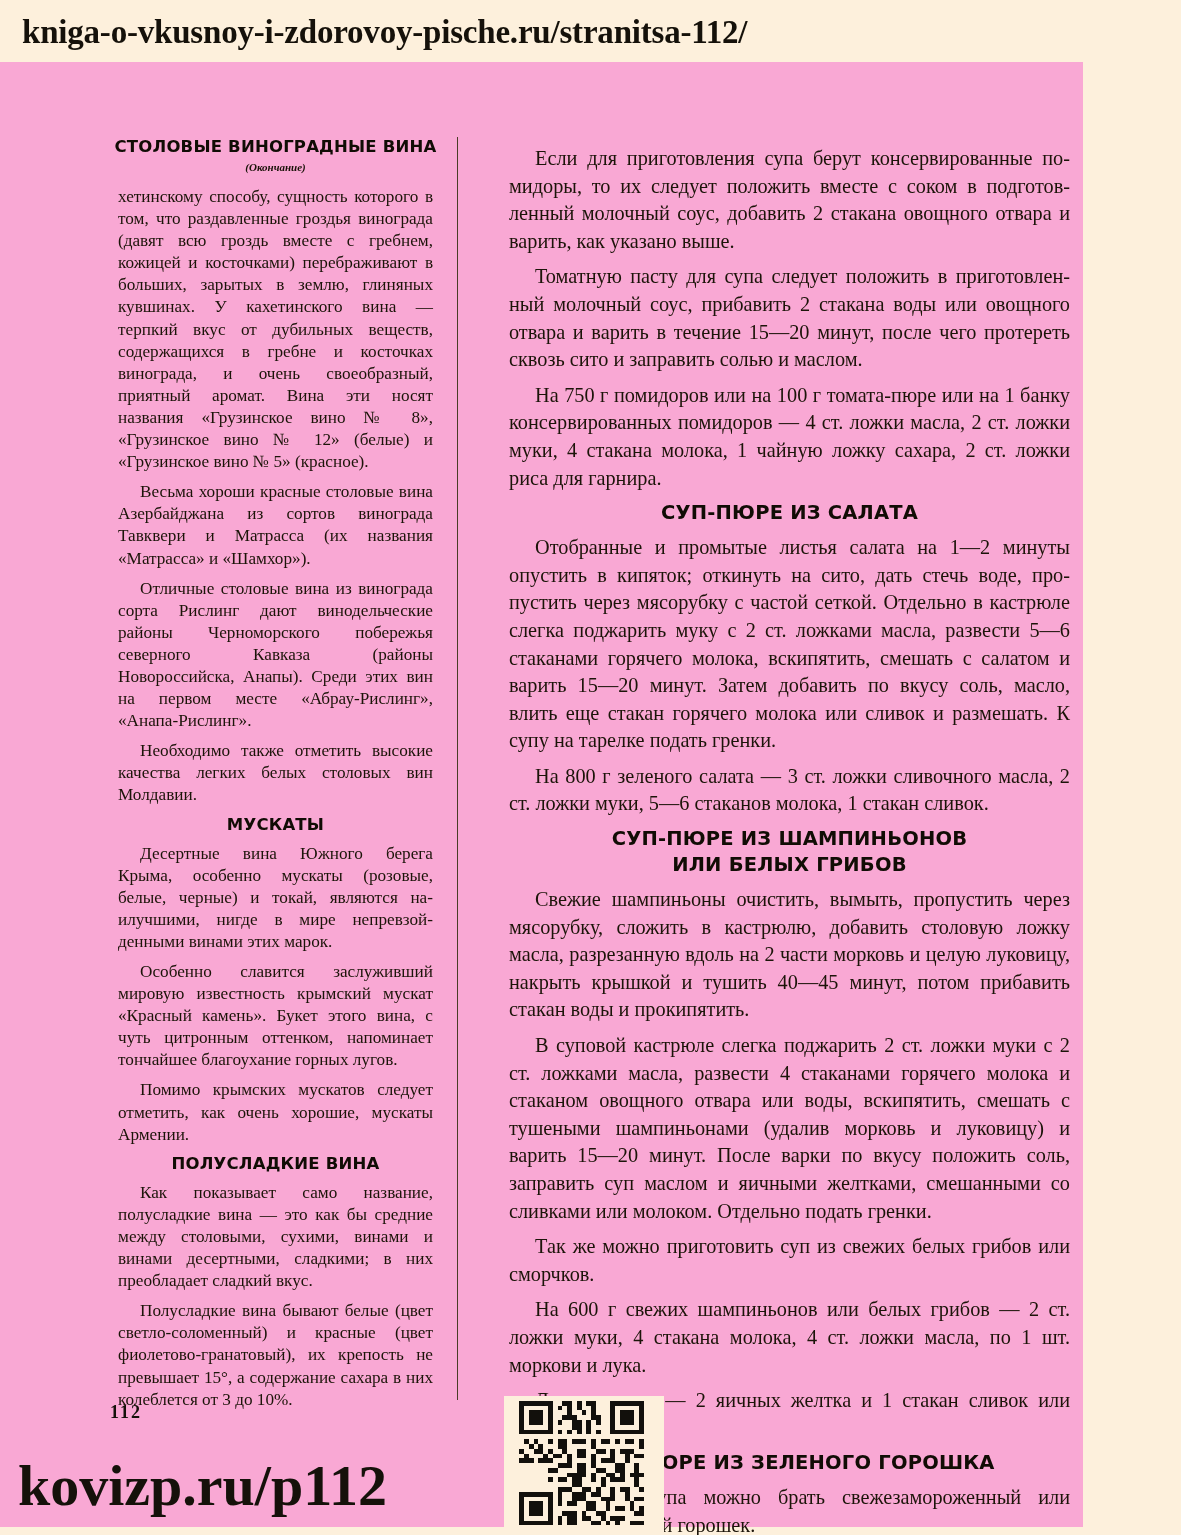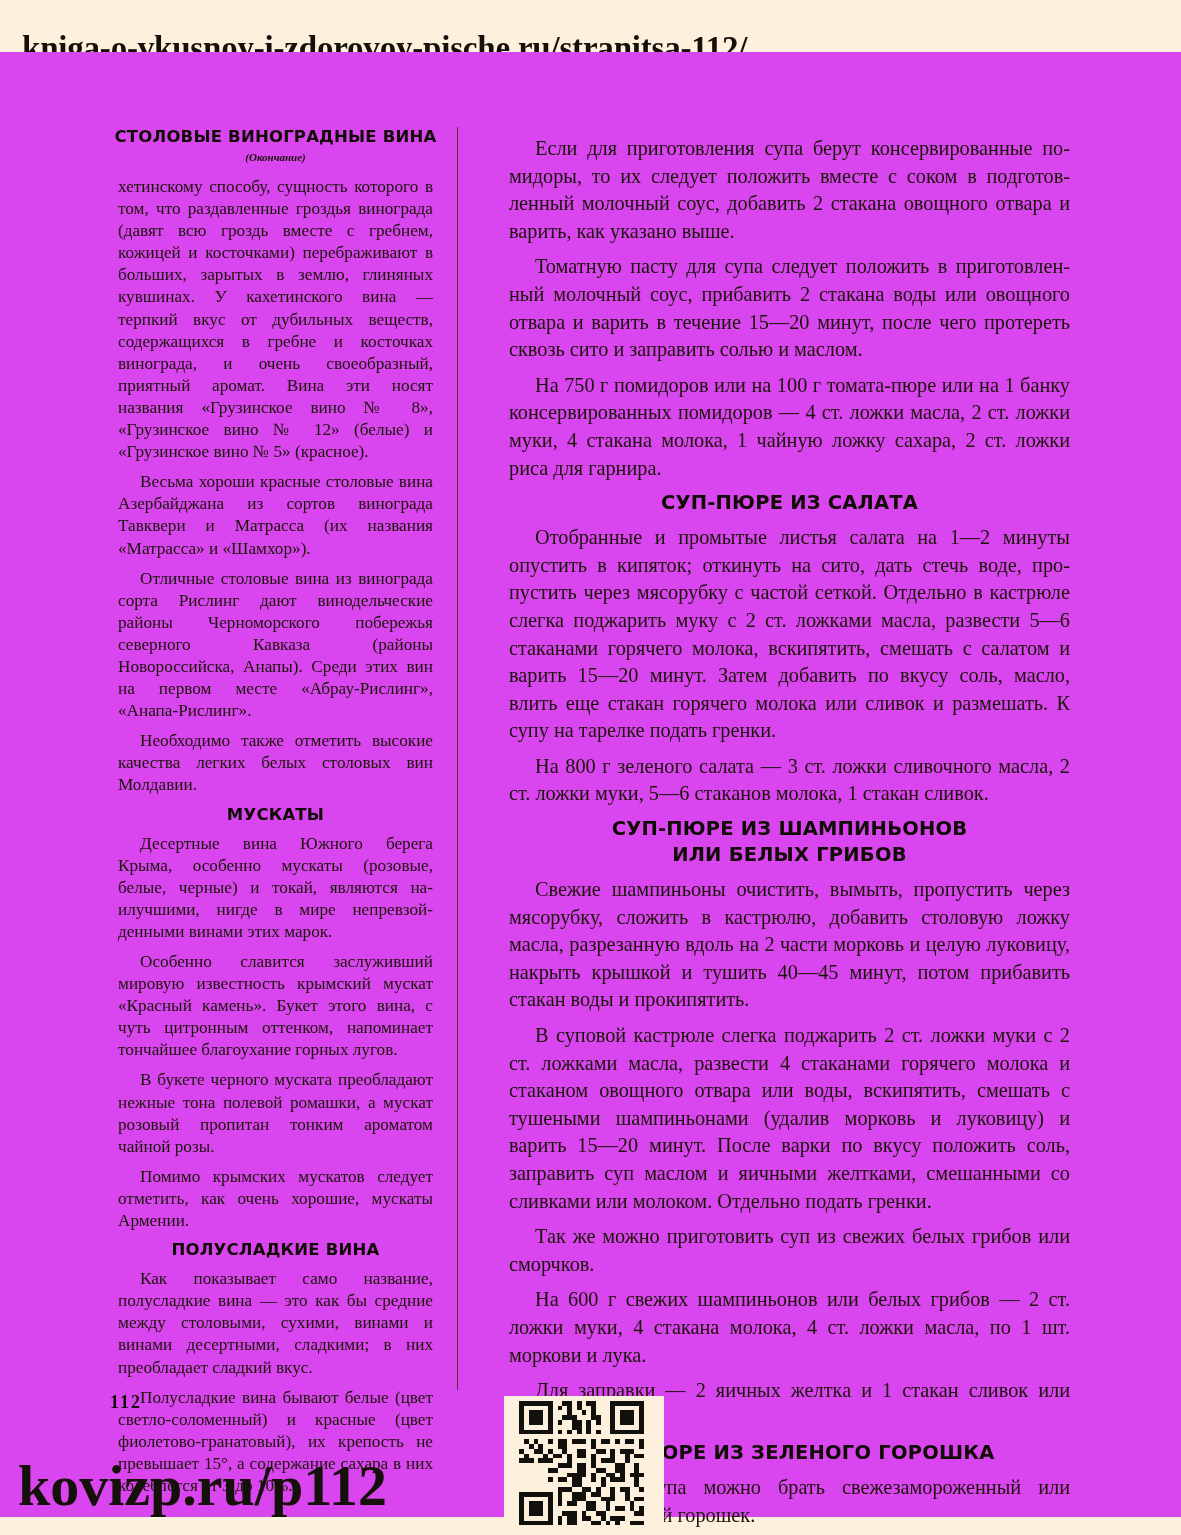--- a/index.html
+++ b/index.html
@@ -20,31 +20,30 @@
   .top-url {
     position: absolute;
     left: 22px;
     top: 14px;
     font-family: "Liberation Serif", "DejaVu Serif", serif;
     font-size: 33px;
     font-weight: 700;
     letter-spacing: -0.2px;
     color: #15110a;
     white-space: nowrap;
-    margin-top: 16px;
   }
 
   
   .sheet {
     position: absolute;
     left: 0;
-    top: 52px;
-    width: 1181px;
+    top: 62px;
+    width: 1083px;
     height: 1465px;
-    background: #d946ef;
+    background: #f9a8d4;
   }
 
   .columns {
     position: absolute;
     left: 110px;
     top: 75px;
     width: 968px;
     height: 1260px;
   }
 
@@ -175,21 +174,20 @@
 
       <p class="para cont gap-after-head-l">хетинскому способу, сущность которо­го в том, что раздавленные гроздья ви­нограда (давят всю гроздь вместе с гребнем, кожицей и косточками) пе­ребраживают в больших, зарытых в землю, глиняных кувшинах. У кахетин­ского вина — терпкий вкус от дубиль­ных веществ, содержащихся в гребне и косточках винограда, и очень своеоб­разный, приятный аромат. Вина эти но­сят названия «Грузинское вино № 8», «Грузинское вино № 12» (белые) и «Грузинское вино № 5» (красное).</p>
       <p class="para">Весьма хороши красные столовые вина Азербайджана из сортов виног­рада Тавквери и Матрасса (их назва­ния «Матрасса» и «Шамхор»).</p>
       <p class="para">Отличные столовые вина из виног­рада сорта Рислинг дают винодель­ческие районы Черноморского побе­режья северного Кавказа (районы Новороссийска, Анапы). Среди этих вин на первом месте «Абрау-Рис­линг», «Анапа-Рислинг».</p>
       <p class="para">Необходимо также отметить высо­кие качества легких белых столовых вин Молдавии.</p>
 
       <h2 class="sec-title gap-before-head-l">МУСКАТЫ</h2>
 
       <p class="para gap-after-head-l">Десертные вина Южного берега Крыма, особенно мускаты (розовые, белые, черные) и токай, являются на­илучшими, нигде в мире непревзой­денными винами этих марок.</p>
       <p class="para">Особенно славится заслуживший мировую известность крымский мус­кат «Красный камень». Букет этого вина, с чуть цитронным оттенком, на­поминает тончайшее благоухание горных лугов.</p>
-      <p class="para">В букете черного муската преобла­дают нежные тона полевой ромашки, а мускат розовый пропитан тонким ароматом чайной розы.</p>
       <p class="para">Помимо крымских мускатов следу­ет отметить, как очень хорошие, мус­каты Армении.</p>
 
       <h2 class="sec-title gap-before-head-l">ПОЛУСЛАДКИЕ ВИНА</h2>
 
       <p class="para gap-after-head-l">Как показывает само название, полусладкие вина — это как бы сред­ние между столовыми, сухими, вина­ми и винами десертными, сладкими; в них преобладает сладкий вкус.</p>
       <p class="para">Полусладкие вина бывают белые (цвет светло-соломенный) и красные (цвет фиолетово-гранатовый), их кре­пость не превышает 15°, а содержание сахара в них колеблется от 3 до 10%.</p>
 
     </div>
 
     <div class="col-right">

